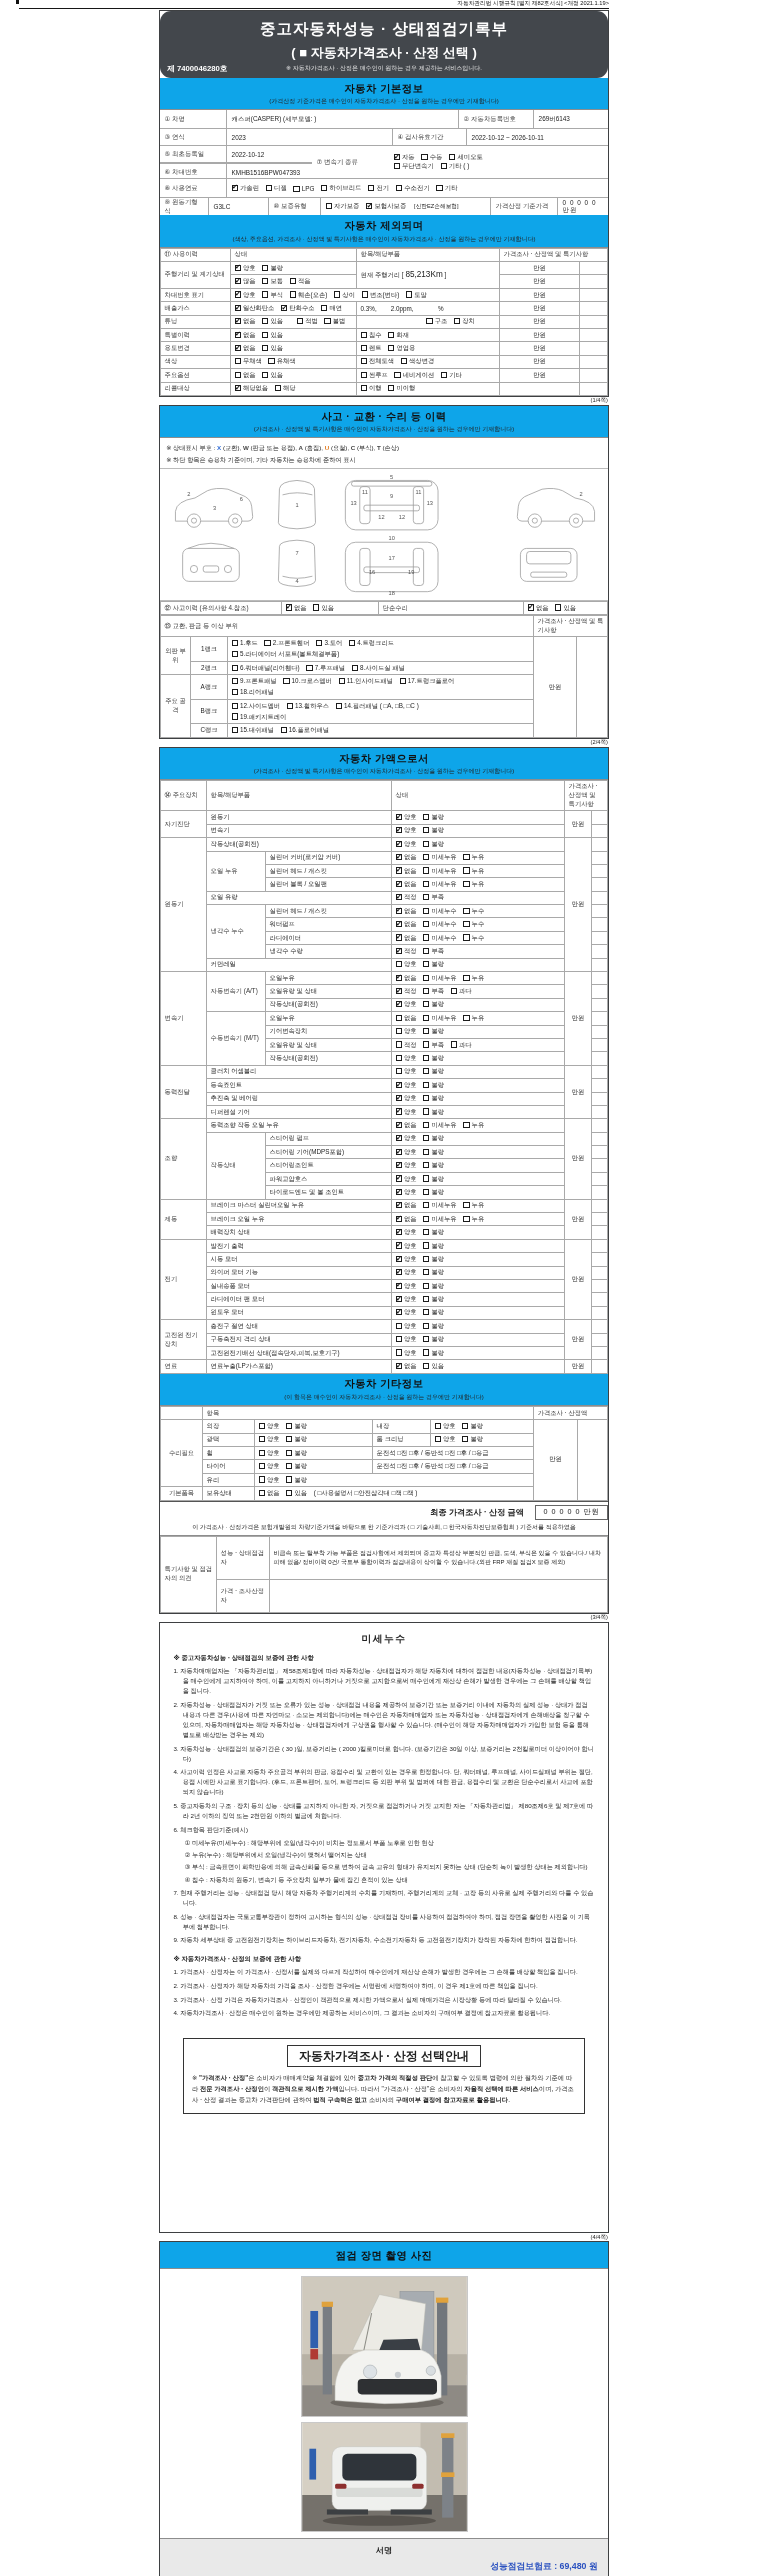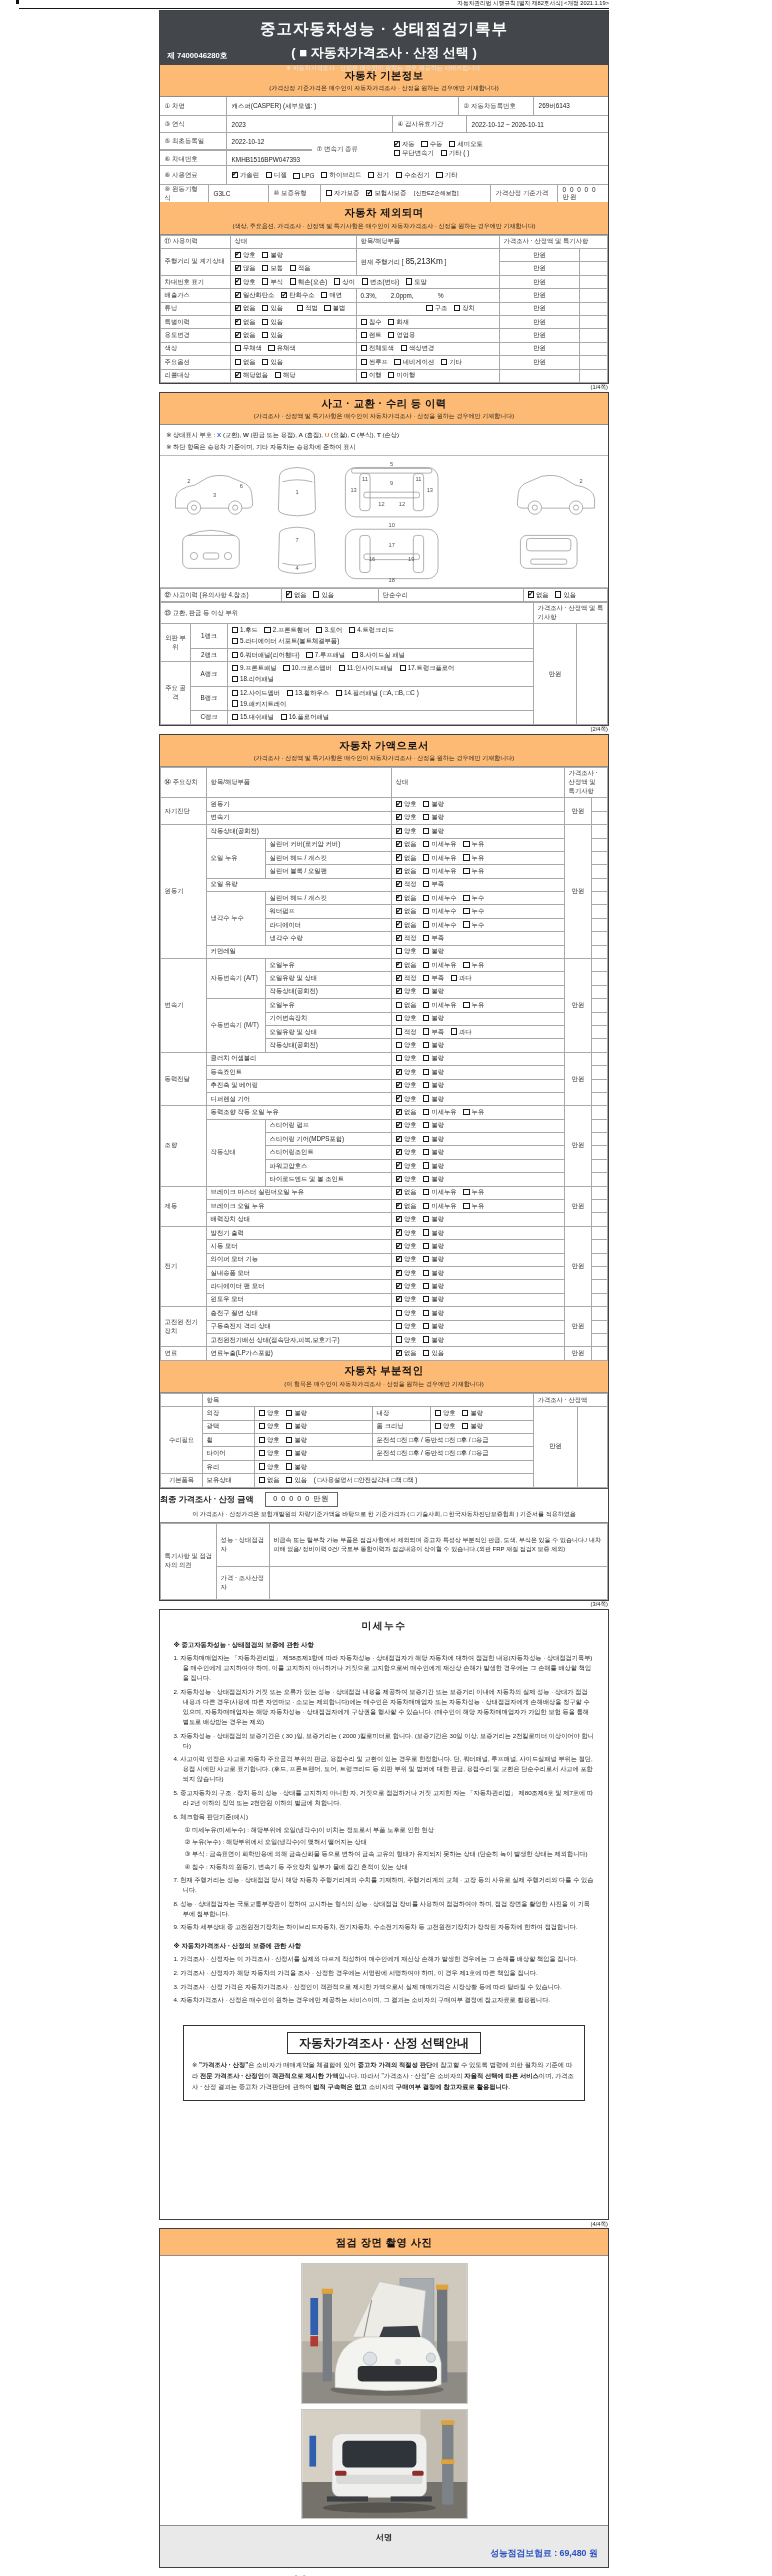--- a/index.html
+++ b/index.html
@@ -6,28 +6,28 @@
   body{width:773px;height:2576px;position:relative;overflow:hidden;
        font-family:"Liberation Sans","DejaVu Sans",sans-serif;color:#222;}
   .reg-note{position:absolute;left:159px;top:0;width:450px;text-align:right;font-size:5.7px;color:#111;}
   .toprule{position:absolute;left:18.5px;top:7.7px;width:590px;border-top:1.5px solid #161616;}
   .corner-tick{position:absolute;left:15.5px;top:0;width:3.1px;height:4.1px;background:#111;}
   .doc{position:absolute;left:159px;top:10.3px;width:450px;}
   .pagebox{border:1.5px solid #3e4042;background:#fff;box-sizing:border-box;}
   .pmark{text-align:right;font-size:5.7px;color:#222;height:7.7px;padding:0.5px 1px 0 0;}
 
   
-  .dark-header{background:#43474c;color:#fff;text-align:center;padding:8.2px 5.2px 4.1px;position:relative;height:54px;box-sizing:border-box;}
+  .dark-header{background:#43474c;color:#fff;text-align:center;padding:8.2px 5.2px 4.1px;position:relative;height:67px;box-sizing:border-box;border-radius:11px;}
   .dh-title{font-size:15.5px;font-weight:700;letter-spacing:1px;}
   .dh-sub{font-size:13px;font-weight:700;margin-top:3.1px;}
   .dh-note{font-size:6px;margin-top:2.1px;color:#e8e8e8;}
   .dh-no{position:absolute;left:7.2px;bottom:4.1px;font-size:7.7px;font-weight:700;}
 
   
-  .sec-head{background:#fdba74;text-align:center;padding:3.6px 2.1px 3.1px;border-bottom:0.5px solid #8d8d8d;}
+  .sec-head{background:#0ea5e9;text-align:center;padding:3.6px 2.1px 3.1px;border-bottom:0.5px solid #8d8d8d;}
   .sec-title{font-size:10.3px;font-weight:700;letter-spacing:0.5px;color:#111;}
   .sec-note{font-size:6px;color:#222;margin-top:1.5px;}
 
   
   .frow{display:flex;border-bottom:0.5px solid #a9a9a9;}
   .fc{border-right:0.5px solid #a9a9a9;display:flex;align-items:center;padding:0 4.6px;font-size:6.4px;box-sizing:border-box;}
   .fc:last-child{border-right:none;}
   .fc.lab{color:#333;}
   .grow{flex:1;}
   .half{display:flex;height:16px;border-bottom:0.5px solid #a9a9a9;}
@@ -44,21 +44,21 @@
 
   .cb{width:6.2px;height:6.2px;border:0.8px solid #1c1c1c;display:inline-block;vertical-align:-1px;margin-right:2.1px;position:relative;background:#fff;box-sizing:border-box;}
   .cb.on::after{content:"✔";position:absolute;left:-0.5px;top:-2.1px;font-size:6.7px;font-weight:700;color:#111;}
   .opt{margin-right:6.7px;white-space:nowrap;}
   .km{font-size:8.2px;}
   .pre{white-space:pre;}
 
   .acc-notes{padding:4.1px 6.2px 3.1px;font-size:6.2px;line-height:1.8;border-bottom:0.5px solid #bbb;color:#222;}
   #diagram{padding:2.1px 0 1px;border-bottom:0.5px solid #bbb;}
 
-  .final-bar{display:flex;align-items:center;justify-content:flex-start;gap:11.3px;border-top:1px solid #555;padding:3.1px 0 2.1px;}
+  .final-bar{display:flex;align-items:center;justify-content:flex-end;gap:11.3px;border-top:1px solid #555;padding:3.1px 0 2.1px;}
   .final-label{font-size:8.2px;font-weight:700;}
   .final-value{border:0.8px solid #666;padding:1.5px 7.2px;font-size:7.2px;letter-spacing:1px;}
   .basis{text-align:center;font-size:6px;padding:1px 0 3.1px;border-bottom:0.5px solid #8d8d8d;}
 
   
   .notice{padding:6.2px 13.4px 8.2px;height:611px;overflow:hidden;}
   .nt-title{text-align:center;font-size:9.8px;font-weight:700;letter-spacing:1.5px;margin:4.1px 0 7.2px;}
   .nt-sec{font-weight:700;font-size:6.4px;margin:6.2px 0 3.1px;}
   .nt-item{font-size:6.2px;line-height:1.62;margin:3.6px 0;padding-left:9.3px;text-indent:-9.3px;color:#222;}
   .nt-bullet{font-size:6.2px;line-height:1.6;margin:2.1px 0 2.1px 11.3px;padding-left:9.3px;text-indent:-9.3px;color:#222;}
@@ -626,21 +626,21 @@
               <td class="gname" rowspan="1">연료</td>
               <td colspan="2">연료누출(LP가스포함)</td>
               <td class="st"><span class="opt"><span class="cb on"></span>없음</span><span class="opt"><span class="cb"></span>있음</span></td>
               <td class="price" rowspan="1">만원</td>
               <td></td>
             </tr>
           </tbody>
         </table>
       </div>
     <div class="sec-head">
-      <div class="sec-title">자동차 부분적인</div>
+      <div class="sec-title">자동차 기타정보</div>
       <div class="sec-note">(이 항목은 매수인이 자동차가격조사 · 산정을 원하는 경우에만 기재합니다)</div>
     </div>
     <div id="etc-body">
         <table class="t">
           <colgroup>
             <col style="width:42px">
             <col style="width:52px">
             <col style="width:118px">
             <col style="width:58px">
             <col style="width:103px">

